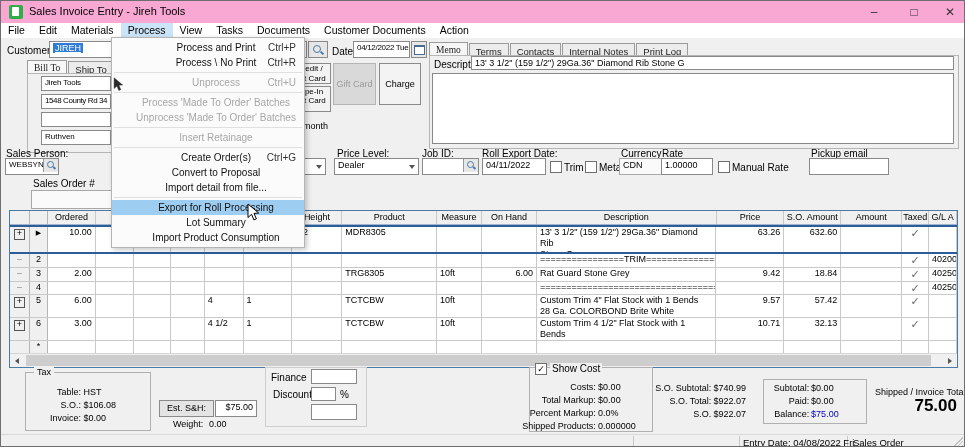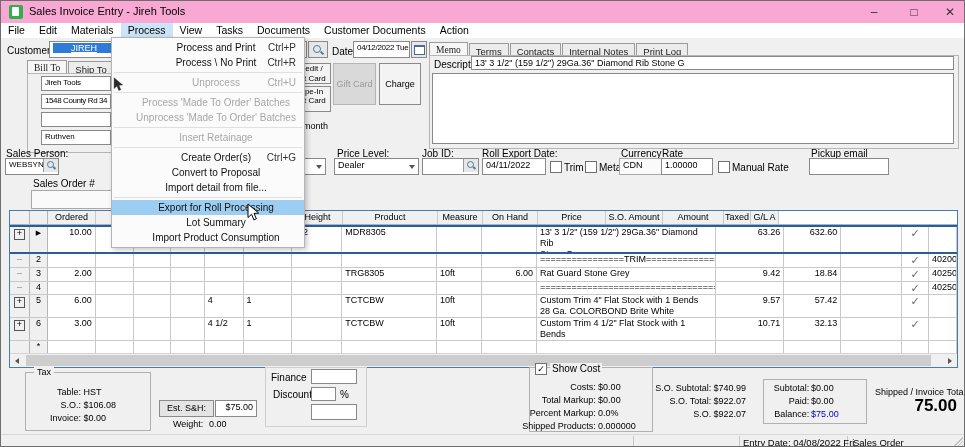--- a/index.html
+++ b/index.html
@@ -74,21 +74,21 @@
   .kv2 .k{right:45%;}
   .kv2 .v{left:57%;}
   
   #statusbar{position:absolute;left:0;top:433px;width:100%;height:14px;background:#f0f0f0;border-top:1px solid #d8d8d8;font-size:9.5px;box-sizing:border-box;}
   .sep{position:absolute;top:1px;height:12px;width:1px;background:#c6c6c6;}
   #grip{position:absolute;right:1px;bottom:1px;width:10px;height:10px;background:
     linear-gradient(135deg,transparent 50%,#c0c0c0 50%,#c0c0c0 56%,transparent 56%,transparent 68%,#c0c0c0 68%,#c0c0c0 74%,transparent 74%,transparent 86%,#c0c0c0 86%,#c0c0c0 92%,transparent 92%);}
   .cursor{position:absolute;z-index:200;}
   .biginv{position:absolute;font-size:17px;font-weight:bold;text-align:right;}
   .blue{color:var(--bal-blue,#0000cc);}
-  .selhl{background:#2f7cd6;color:#fff;padding:0 18px;text-decoration:underline;}
+  .selhl{background:#2f7cd6;color:#fff;padding:0 2px;text-decoration:underline;}
 </style>
 </head>
 <body>
 
 <div id="win">
 
   <div id="titlebar">
     <div id="title-icon"></div>
     <span id="title-text">Sales Invoice Entry - Jireh Tools</span>
     <span class="wbtn" style="left:858px">–</span>
@@ -169,20 +169,21 @@
         <div class="gc" style="width: 48px;">Ordered</div>
         <div class="gc" style="width: 38px;"></div>
         <div class="gc" style="width: 37px;"></div>
         <div class="gc" style="width: 34px;"></div>
         <div class="gc" style="width: 39px;"></div>
         <div class="gc" style="width: 49px;"></div>
         <div class="gc" style="width: 50px;">Height</div>
         <div class="gc" style="width: 95px;">Product</div>
         <div class="gc" style="width: 45px;">Measure</div>
         <div class="gc" style="width: 55px;">On Hand</div>
+        <div class="gc" style="width: 180px;">Description</div>
         <div class="gc" style="width: 68px;">Price</div>
         <div class="gc" style="width: 57px;">S.O. Amount</div>
         <div class="gc" style="width: 61px;">Amount</div>
         <div class="gc" style="width: 27px;">Taxed</div>
         <div class="gc" style="width: 28px;">G/L A</div>
       </div>
     <div id="gbody">
         <div class="grow sel" style="height: 29px;">
           <div class="gc rh" style="width: 20px;"><span class="plusbox">+</span></div>
           <div class="gc rh" style="width: 18px;"><span class="marker">▶</span></div>

